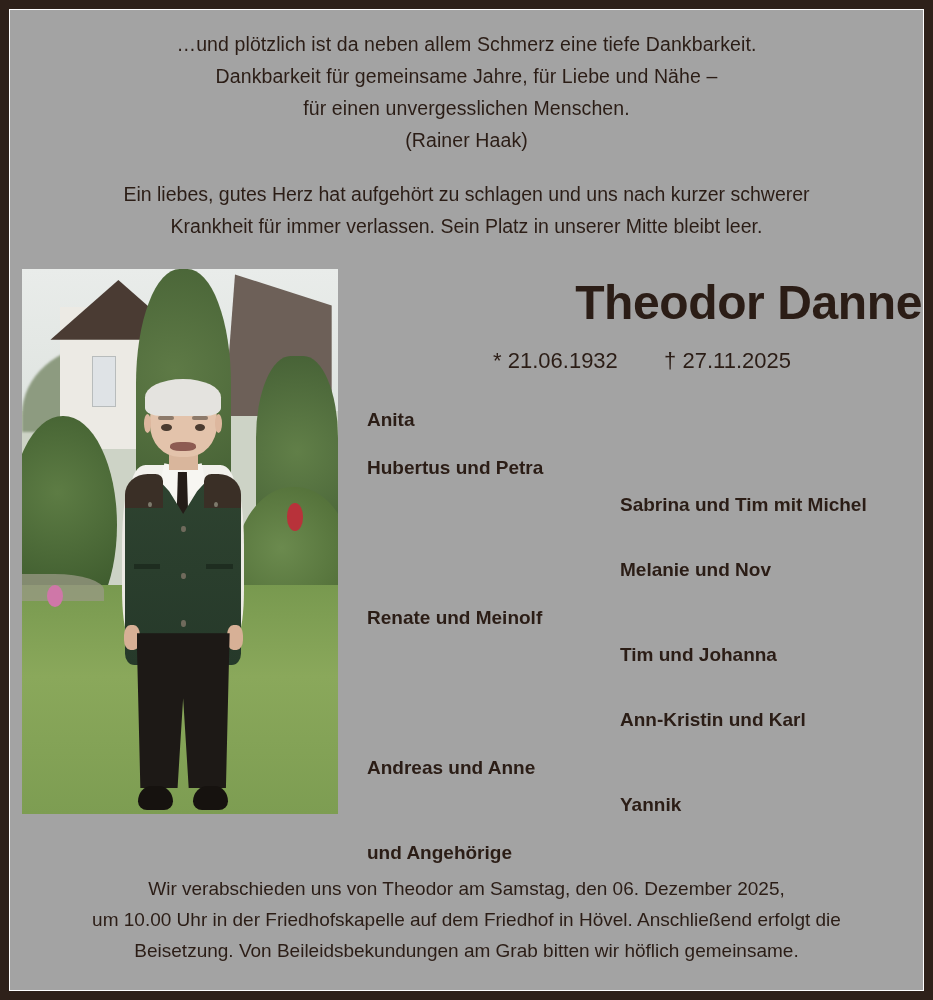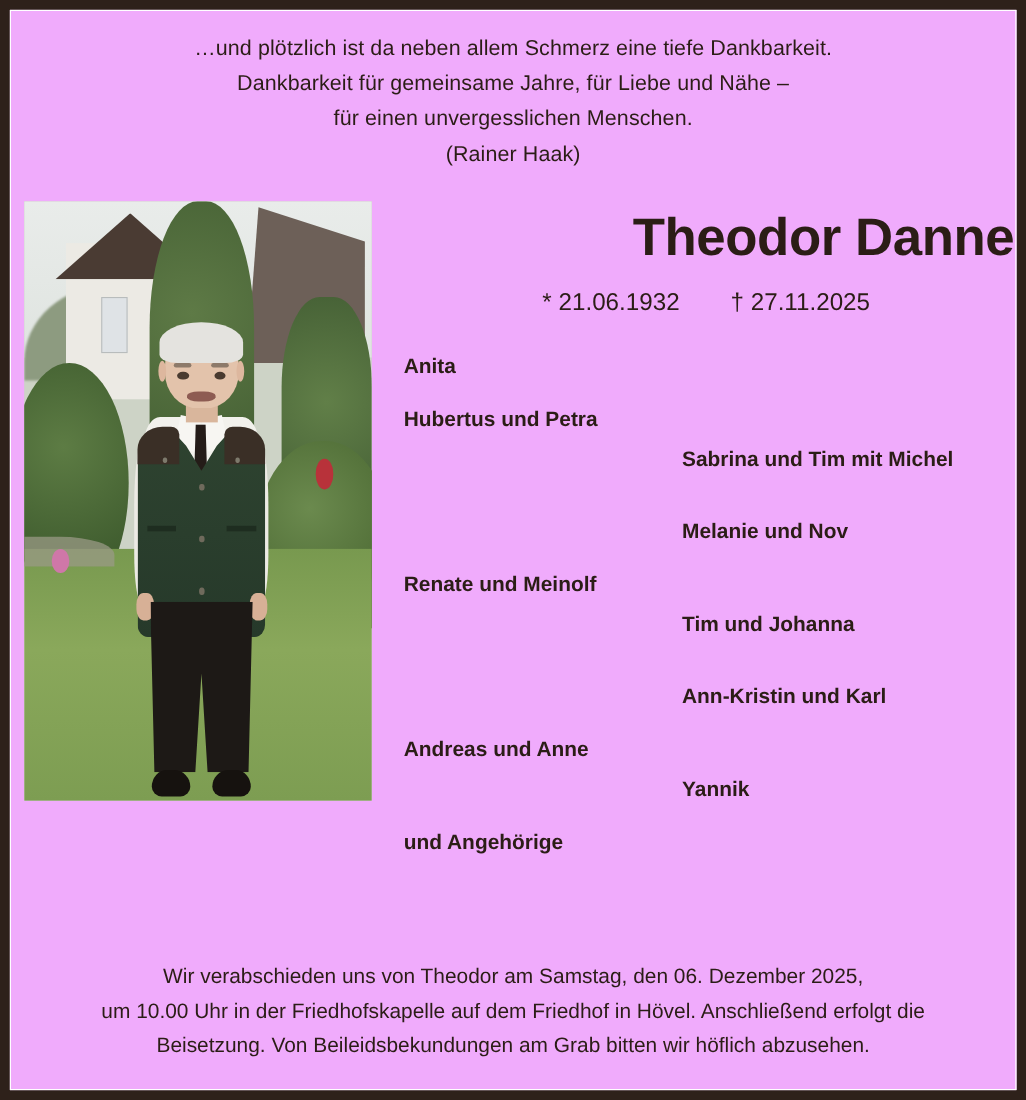--- a/index.html
+++ b/index.html
@@ -24,21 +24,21 @@
     background: #fefefe;
     border: 9px solid #2e211a;
     padding: 0;
   }
 
   .inner {
     position: relative;
     box-sizing: border-box;
     width: 100%;
     height: 100%;
-    background: #f0abfc;
+    background: #a3a3a3;
     border: 1px solid #ffffff;
   }
 
   
   .poem {
     text-align: center;
     font-size: 19.5px;
     line-height: 32px;
     padding-top: 18px;
     letter-spacing: 0.1px;
@@ -297,20 +297,24 @@
 <div class="notice">
   <div class="inner">
 
     <div class="poem">
       <span class="line">…und plötzlich ist da neben allem Schmerz eine tiefe Dankbarkeit.</span>
       <span class="line">Dankbarkeit für gemeinsame Jahre, für Liebe und Nähe –</span>
       <span class="line">für einen unvergesslichen Menschen.</span>
       <span class="attrib">(Rainer Haak)</span>
     </div>
 
+    <div class="intro">
+      <span class="line">Ein liebes, gutes Herz hat aufgehört zu schlagen und uns nach kurzer schwerer</span>
+      <span class="line">Krankheit für immer verlassen. Sein Platz in unserer Mitte bleibt leer.</span>
+    </div>
 
     <div class="body-area">
 
       <div class="photo">
         <div class="photo-scene">
           <div class="sky"></div>
           <div class="hill"></div>
           <div class="house"></div>
           <div class="roof"></div>
           <div class="roof2"></div>
@@ -405,17 +409,17 @@
 
           <div class="m-closing">und Angehörige</div>
         </div>
 
       </div>
     </div>
 
     <div class="footer">
       <span class="line">Wir verabschieden uns von Theodor am Samstag, den 06. Dezember 2025,</span>
       <span class="line">um 10.00 Uhr in der Friedhofskapelle auf dem Friedhof in Hövel. Anschließend erfolgt die</span>
-      <span class="line">Beisetzung. Von Beileidsbekundungen am Grab bitten wir höflich abzusehen.</span>
+      <span class="line">Beisetzung. Von Beileidsbekundungen am Grab bitten wir höflich gemeinsame.</span>
     </div>
 
   </div>
 </div>
 
 </body></html>

